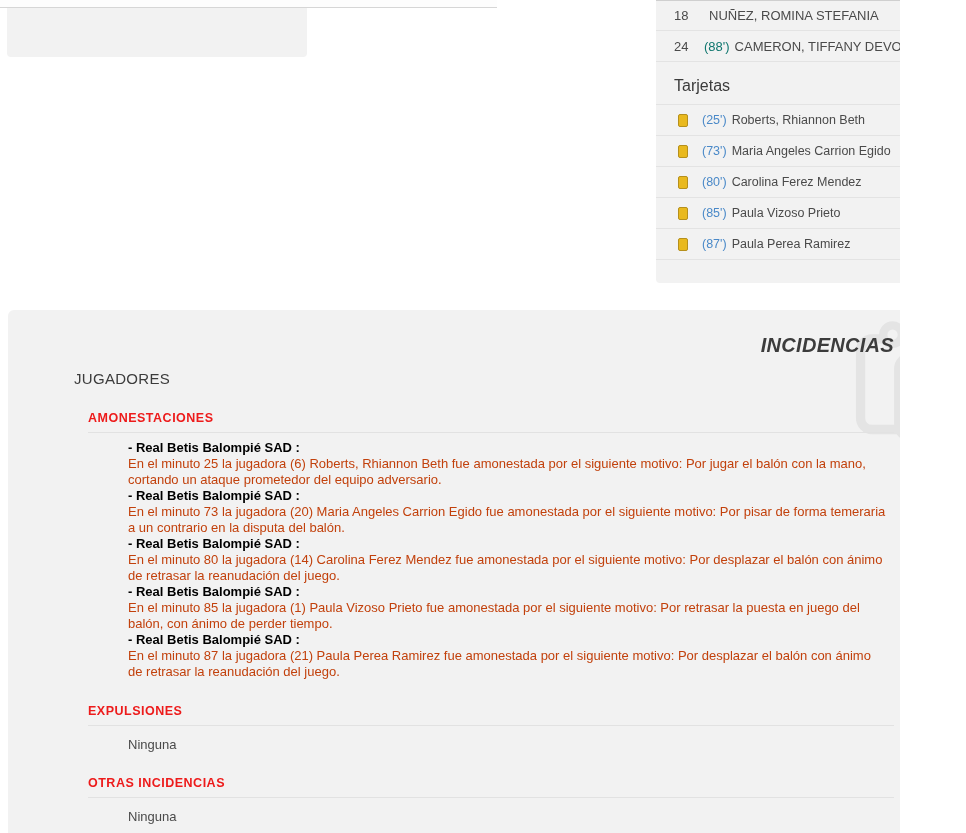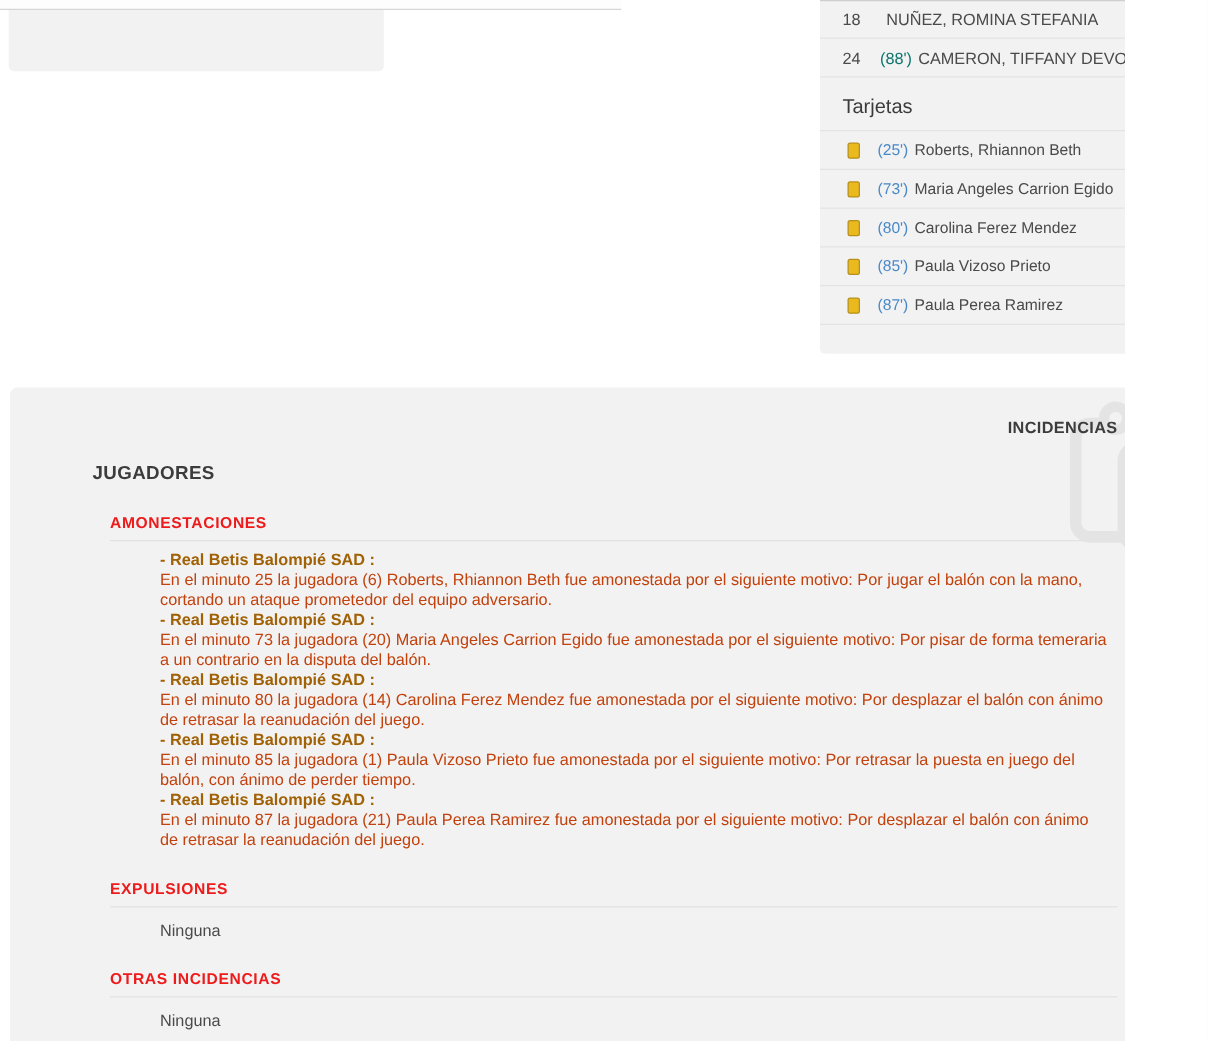--- a/index.html
+++ b/index.html
@@ -49,32 +49,32 @@
   }
   .card-minute { color:#4a89c8; margin-right:5px; }
   
   .main-panel {
     position:absolute; left:8px; top:310px; width:950px; height:523px;
     background:#f2f2f2; border-radius:6px 6px 0 0;
   }
   .watermark { position:absolute; top:2px; right:-14px; width:128px; height:134px; }
   .main-title {
     position:absolute; top:24px; right:64px;
-    font-size:13px; font-weight:bold; color:#3c3c3c; letter-spacing:.3px;
+    font-size:20px; font-weight:bold; color:#3c3c3c; letter-spacing:.3px;font-style:italic;
   }
   .content { position:absolute; top:60px; left:66px; width:820px; }
-  .jugadores-title { font-size:15px; font-weight:bold; color:#3c3c3c; letter-spacing:.3px; }
+  .jugadores-title { font-size:15px; font-weight:normal; color:#3c3c3c; letter-spacing:.3px; }
   .section { margin-left:14px; }
   .red-heading {
     margin-top:24px; font-size:12.5px; font-weight:bold;
     color:#ed1b1b; letter-spacing:.5px;
   }
   .rule { margin-top:7px; border:none; border-top:1px solid #e2e2e2; height:0; }
   .entries { margin:7px 0 0 40px; width:766px; }
-  .entry-team { font-size:13px; font-weight:bold; color:#a16207; line-height:16px; }
+  .entry-team { font-size:13px; font-weight:bold; color:#000000; line-height:16px; }
   .entry-text { font-size:13px; color:#c2410c; line-height:16px; white-space:pre-line; }
   .ninguna { margin:11px 0 0 40px; font-size:13px; color:#4a4a4a; }
   .section-exp { margin-top:22px; }
   .section-otras { margin-top:19px; }
 </style>
 </head>
 <body>
 
 <div class="page">
 

